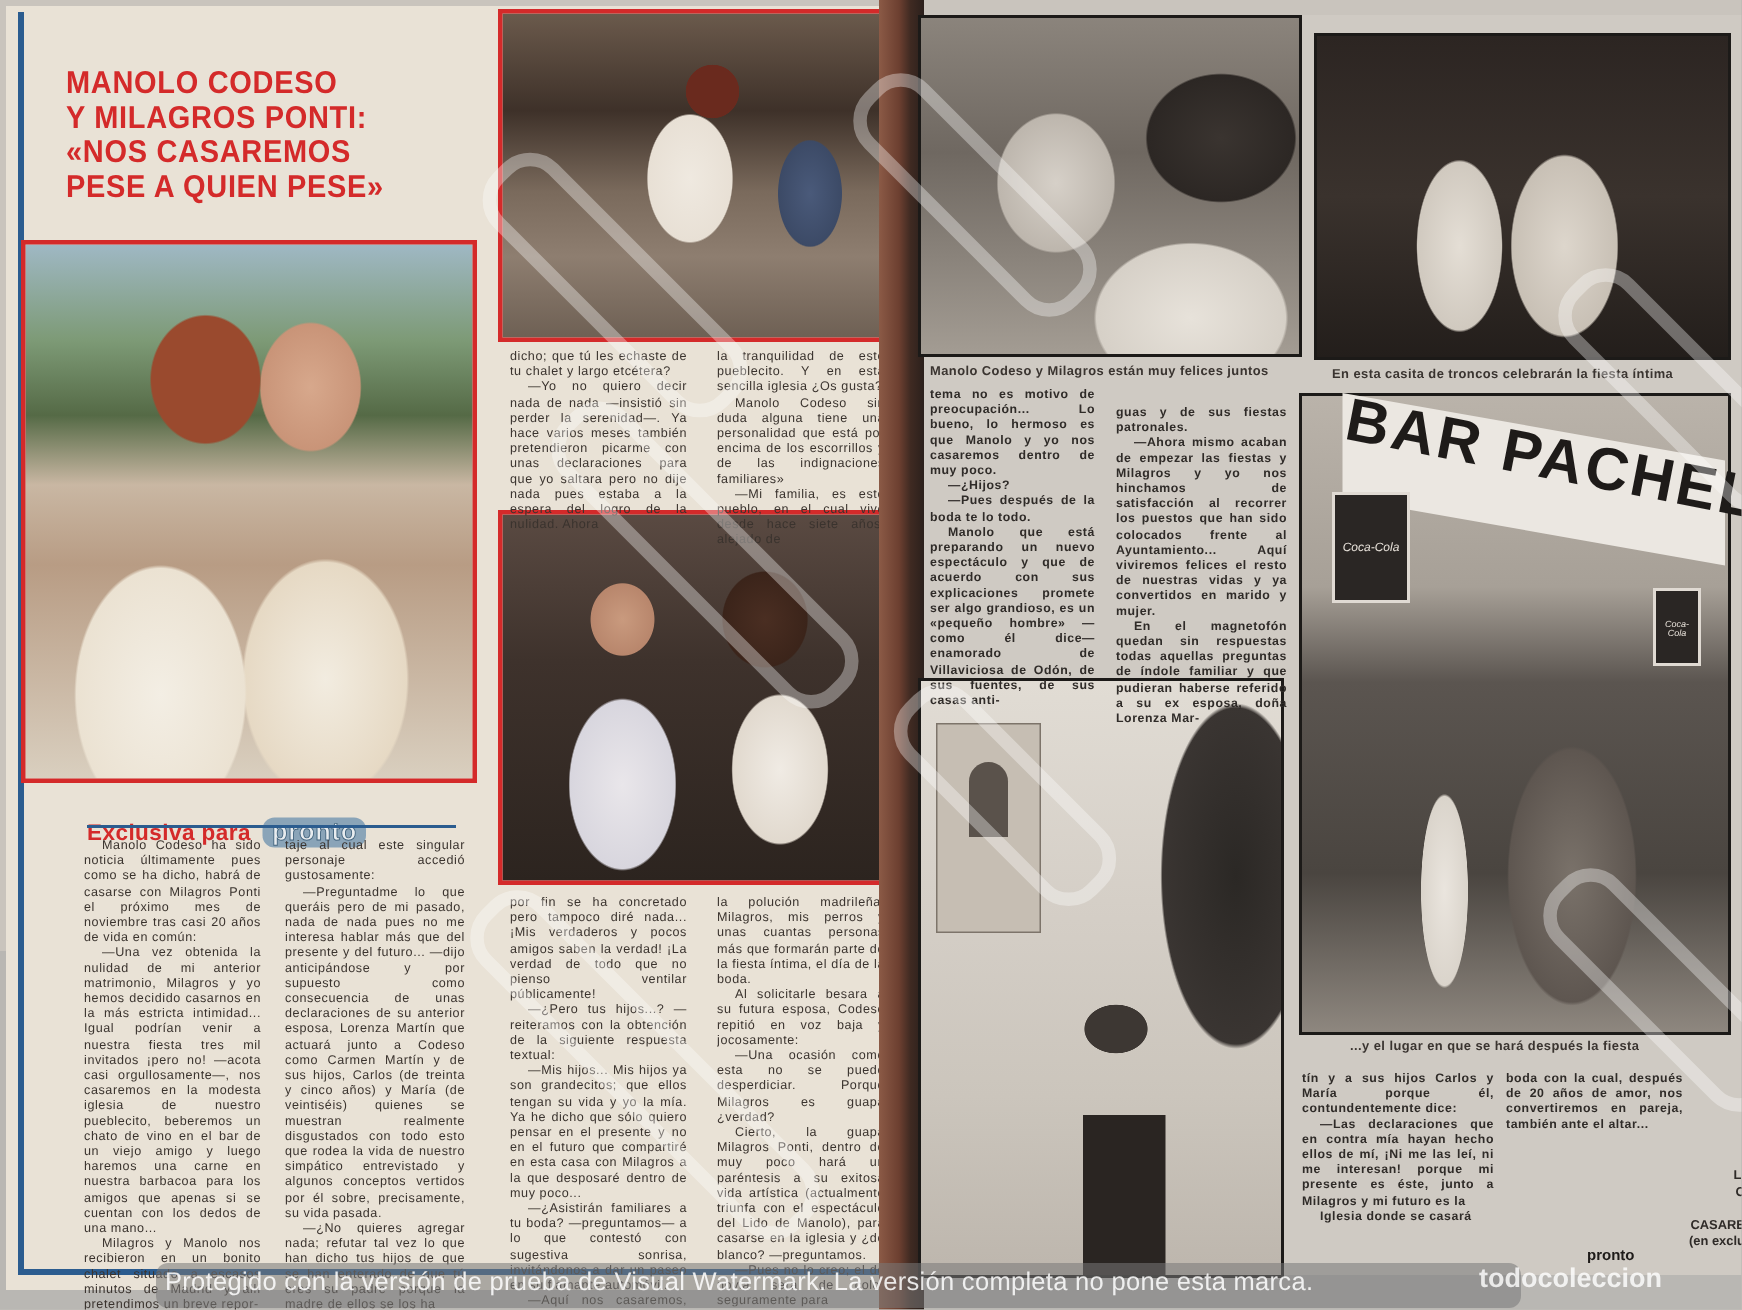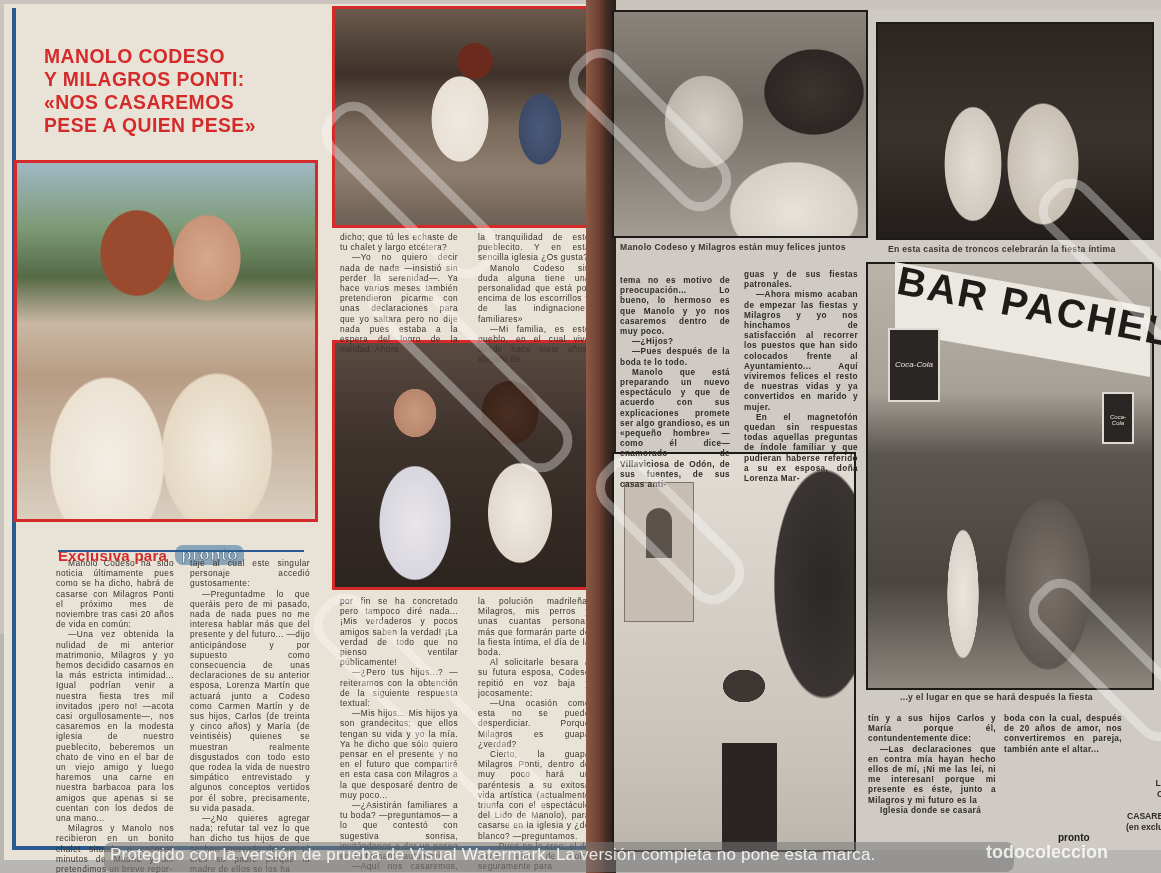--- a/index.html
+++ b/index.html
@@ -87,21 +87,21 @@
       radial-gradient(ellipse 70px 160px at 210px 130px, #2b2825 0%, #3a3532 70%, transparent 72%),
       linear-gradient(180deg, #e1dcd4 0%, #d4cec6 40%, #cbc5bc 70%, #bdb6ad 100%); }
   .church-tower { position: absolute; left: 624px; top: 482px; width: 70px; height: 140px; background: #c6beb3; border: 1px solid #7d746a; }
   .church-bell { position: absolute; left: 646px; top: 508px; width: 26px; height: 50px; background: #5a524b; border-radius: 13px 13px 0 0; }
 
   .caption { position: absolute; font-size: 8.6px; font-weight: 700; color: #3a3430; letter-spacing: 0.3px; white-space: nowrap; text-align: center; }
   .cap-kiss { left: 620px; top: 242px; }
   .cap-cabin { left: 888px; top: 244px; }
   .cap-bar { left: 900px; top: 692px; }
 
-  .col7 { left: 620px; top: 276px; width: 110px; }
+  .col7 { left: 620px; top: 258px; width: 110px; }
   .col8 { left: 744px; top: 270px; width: 114px; }
   .col9 { left: 868px; top: 714px; width: 128px; }
   .col10 { left: 1004px; top: 714px; width: 118px; }
   .rcol { color: #2f2b28; font-weight: 700; font-size: 8.2px; }
 
   .byline { position: absolute; left: 1090px; top: 778px; text-align: right; font-size: 8.6px; font-weight: 700; color: #2f2b28; line-height: 11px; }
   .byline div { white-space: nowrap; margin-left: 36px; }
 
   .pronto-footer { position: absolute; left: 1058px; top: 832px; font-size: 10px; font-weight: 700; color: #1e1b19; }
 

